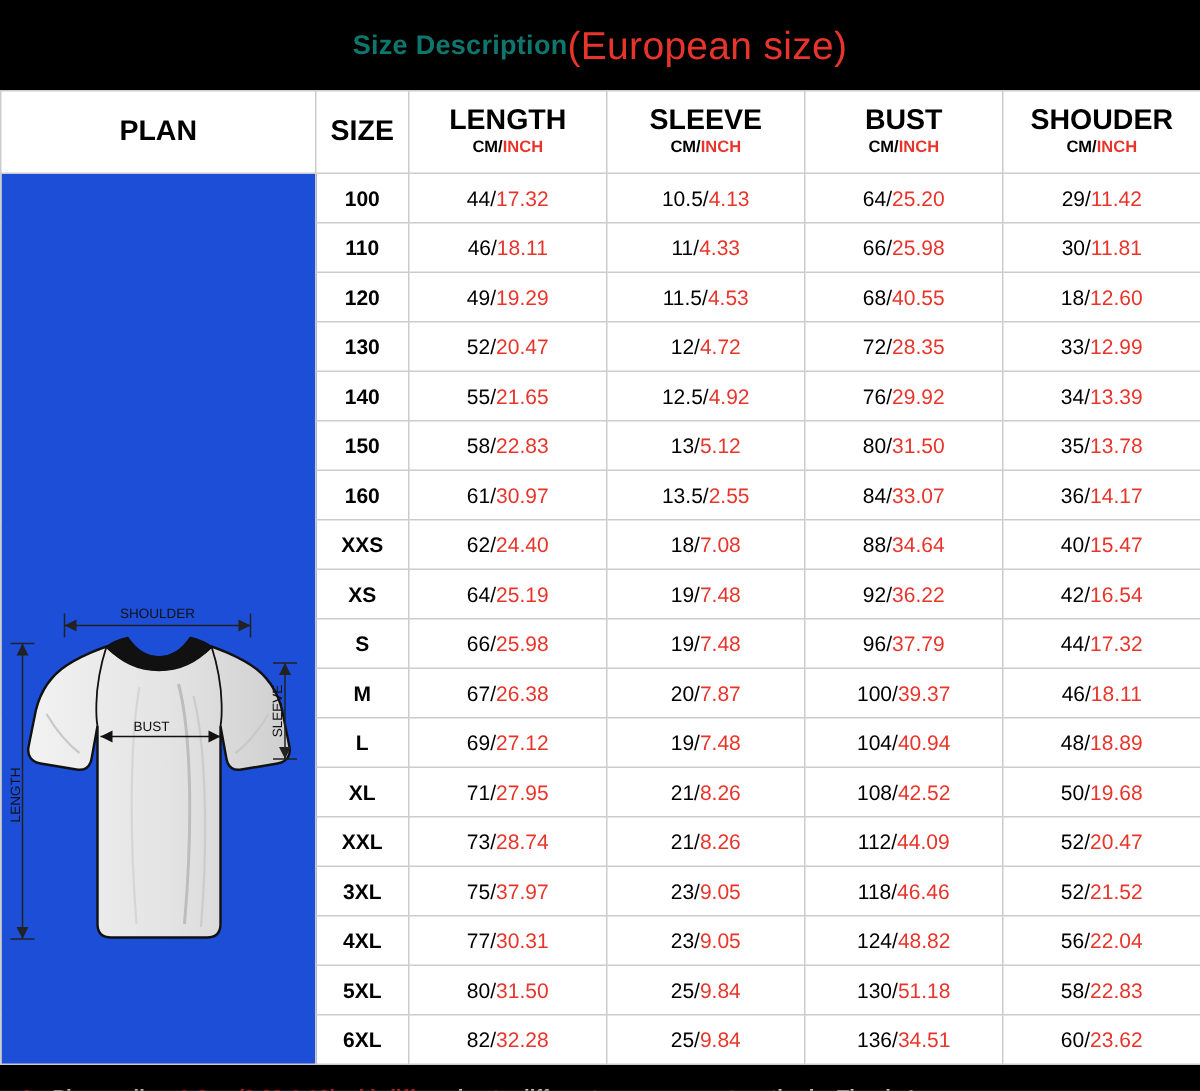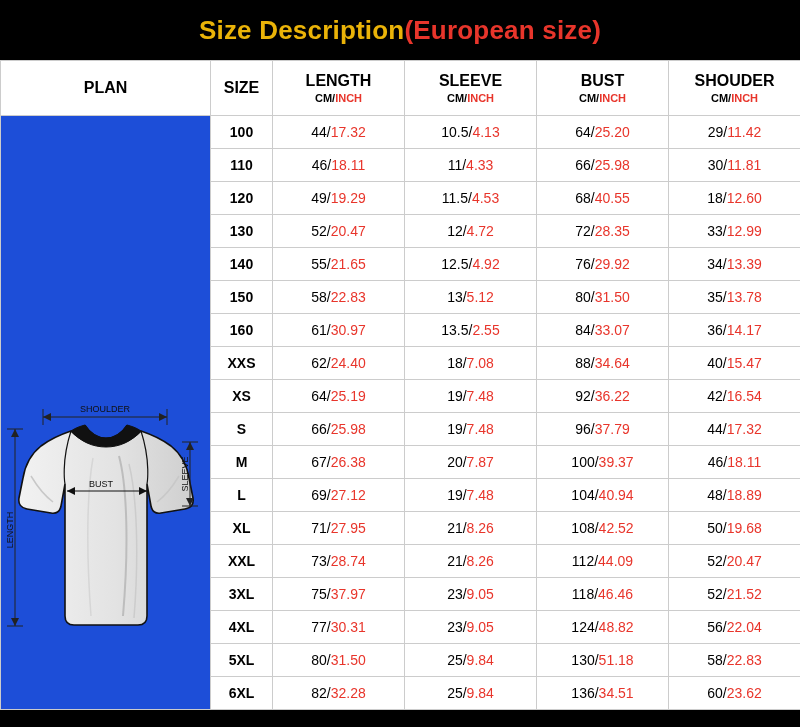--- a/index.html
+++ b/index.html
@@ -23,28 +23,28 @@
 
   
   .title-bar {
     height: 60px;
     display: flex;
     align-items: center;
     justify-content: center;
     background: #000000;
   }
   .title-main {
-    font-size: 26px;
-    font-weight: bold;
-    color: #eab308;
+    font-size: 18px;
+    font-weight: bold;
+    color: #0f766e;
     letter-spacing: 0.2px;
   }
   .title-accent {
     font-size: 26px;
-    font-weight: bold;
+    font-weight: normal;
     color: #e8352b;
     letter-spacing: 0.2px;
   }
 
   
   .table-wrap {
     padding: 0 0 0 0;
     background: #ffffff;
   }
   table.size-table {
@@ -61,21 +61,21 @@
     color: #000000;
   }
   thead th {
     background: #ffffff;
     height: 52px;
     font-size: 15px;
     font-weight: bold;
   }
   .hdr-name {
     display: block;
-    font-size: 16px;
+    font-size: 19px;
     font-weight: bold;
     color: #000000;
     line-height: 18px;
   }
   .hdr-unit {
     display: block;
     font-size: 11px;
     font-weight: bold;
     line-height: 14px;
     margin-top: 1px;

